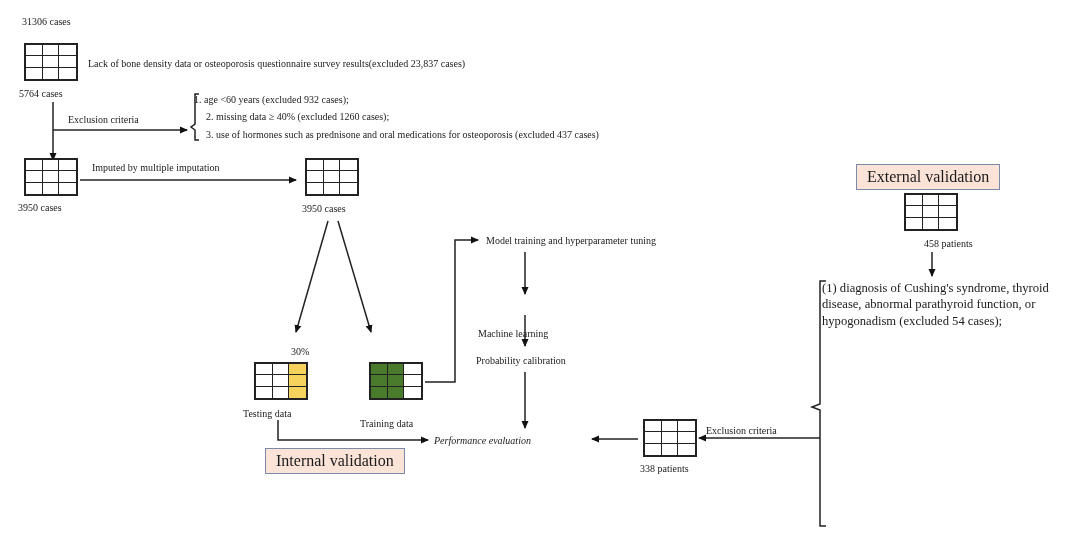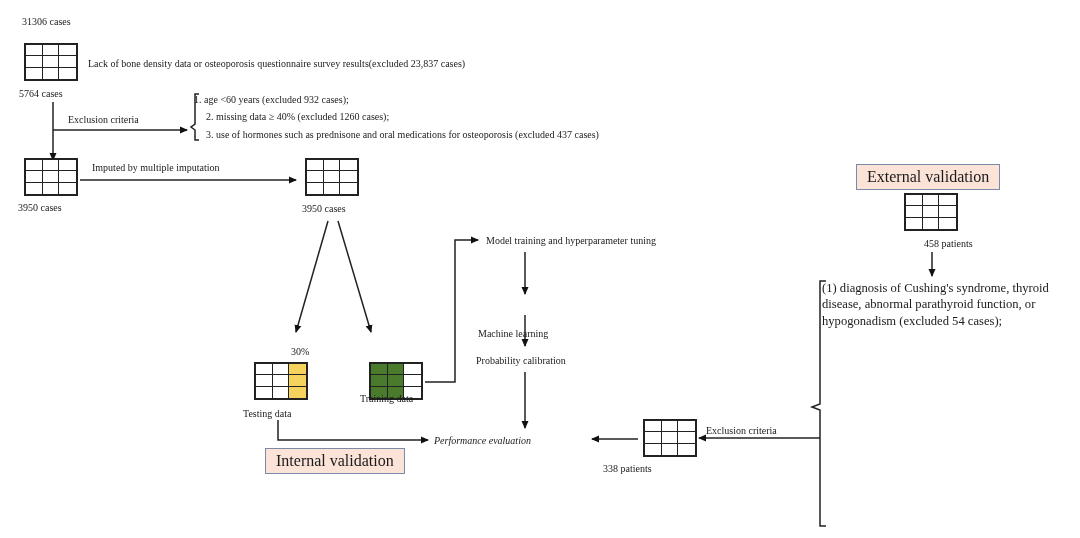--- a/index.html
+++ b/index.html
@@ -127,21 +127,21 @@
   <span class="g"></span>
     <span class="g"></span>
     <span></span>
     <span class="g"></span>
     <span class="g"></span>
     <span></span>
     <span class="g"></span>
     <span class="g"></span>
     <span></span>
 </div>
-<div class="t" style="left:360px;top:391px;">Training data</div>
+<div class="t" style="left:360px;top:416px;">Training data</div>
 
 <div class="vbox" style="left:265px;top:448px;">Internal validation</div>
 
 <div class="t" style="left:486px;top:233px;">Model training and hyperparameter tuning</div>
 <div class="t" style="left:478px;top:297px;margin-top:29px;">Machine learning</div>
 <div class="t" style="left:476px;top:353px;">Probability calibration</div>
 <div class="t it" style="left:434px;top:433px;text-align:right;">Performance evaluation</div>
 
 <div class="vbox" style="left:856px;top:164px;">External validation</div>
 <div class="grid" style="left:904px;top:193px;">
@@ -161,18 +161,18 @@
   <span></span>
     <span></span>
     <span></span>
     <span></span>
     <span></span>
     <span></span>
     <span></span>
     <span></span>
     <span></span>
 </div>
-<div class="t" style="left:603px;top:461px;">338 patients</div>
+<div class="t" style="left:640px;top:461px;">338 patients</div>
 <div class="t" style="left:706px;top:423px;">Exclusion criteria</div>
 
 <div class="criteria">
   <div>(1) diagnosis of Cushing's syndrome, thyroid disease, abnormal parathyroid function, or hypogonadism (excluded 54 cases);</div>
 </div>
 
 </body></html>

